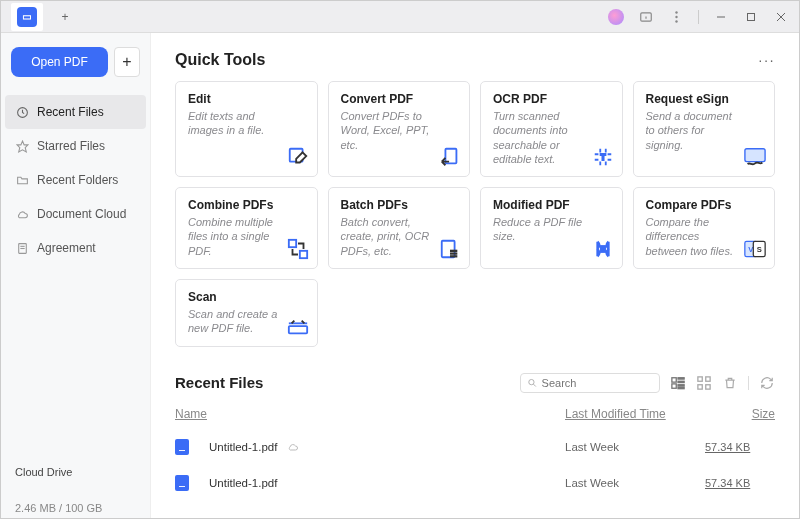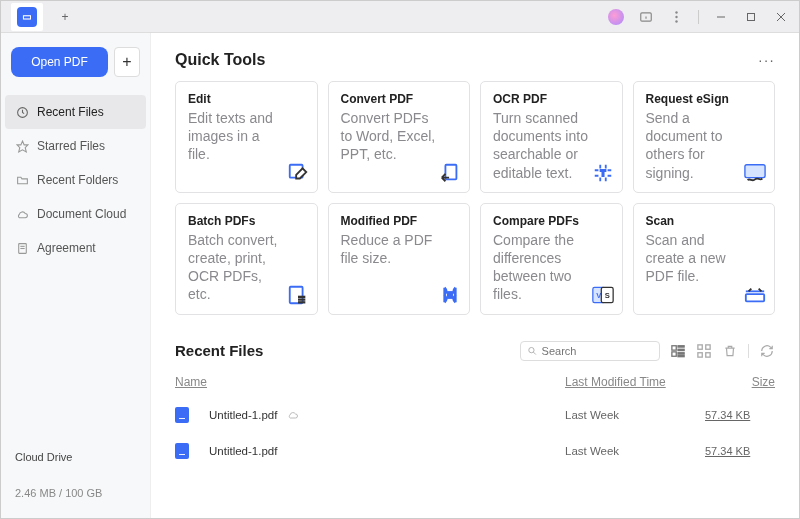--- a/index.html
+++ b/index.html
@@ -15,32 +15,32 @@
   
   .main { display:flex; height: calc(519px - 32px);}
   .sidebar { width: 150px; background: #f7f8f9; display:flex; flex-direction:column; padding-top: 14px; border-right:1px solid #eee;}
   .open-row { display:flex; align-items:center; gap: 6px; padding: 0 10px 10px 10px;}
   .open-pdf { flex:1; background:#3b6cf6; color:#fff; border:none; border-radius:8px; padding:8px 12px; font-size:12px; font-weight:500; text-align:center;}
   .plus-btn { width:26px; height:30px; display:flex; align-items:center; justify-content:center; font-size:16px; color:#333; border-radius:4px; border:1px solid #ddd; background:#fff;}
   .nav { margin-top: 8px; display:flex; flex-direction:column;}
   .nav-item { display:flex; align-items:center; gap:8px; padding: 10px 14px; color:#555; font-size:12px; cursor:pointer;}
   .nav-item.active { background: #e8e8ea; color:#222; font-weight:500; border-radius:4px; margin:0 4px; padding:10px 10px;}
   .nav-icon { width:14px; height:14px; display:flex; align-items:center; justify-content:center; color:#888;}
-  .cloud-info { margin-top:auto; padding: 10px 14px 21px; font-size:11px; color:#444;}
+  .cloud-info { margin-top:auto; padding: 10px 14px 6px; font-size:11px; color:#444;}
   .cloud-info .sub { color:#888; margin-top:24px; font-size:11px;}
   
   .content { flex:1; padding: 18px 24px 10px 24px; overflow-y:auto;}
   .section-header { display:flex; align-items:center; justify-content:space-between; margin-bottom: 12px; gap: 24px;}
   .section-title { font-size:16px; font-weight:600; color:#222;}
   .more { color:#666; font-size:14px; letter-spacing:1px; cursor:pointer;}
   
   .tools-grid { display:grid; grid-template-columns: repeat(4, 1fr); gap: 10px; margin-bottom: 26px;}
   .tool-card { border:1px solid #e2e2e5; border-radius:5px; padding: 10px 12px 10px 12px; position:relative; min-height: 58px; background:#fff;}
   .tool-title { font-size:12px; font-weight:600; color:#222; margin-bottom:3px;}
-  .tool-desc { font-size:14px; color:#8a8a8e; line-height:1.3; max-width: 95px;}
+  .tool-desc { font-size:11px; color:#8a8a8e; line-height:1.3; max-width: 95px; font-style: italic;}
   .tool-icon { position:absolute; bottom:8px; right:8px; width:22px; height:22px; display:flex; align-items:center; justify-content:center;}
   
   .recent-header { display:flex; align-items:center; justify-content:space-between; margin-bottom: 10px;}
   .recent-title { font-size:15px; font-weight:600; color:#222;}
   .recent-controls { display:flex; align-items:center; gap:10px;}
   .search-box { display:flex; align-items:center; border:1px solid #ddd; border-radius:4px; padding:3px 6px; width:140px;}
   .search-box input { border:none; outline:none; font-size:11px; width:100%; color:#888;}
   .view-icon { width:16px; height:16px; display:flex; align-items:center; justify-content:center; color:#888; cursor:pointer;}
   
   .table-header { display:flex; align-items:flex-start; color:#888; font-size:12px; padding: 4px 0 8px 0; text-decoration: underline;}
@@ -200,20 +200,31 @@
           <div class="tool-title">Request eSign</div>
           <div class="tool-desc">Send a document to others for signing.</div>
           <div class="tool-icon">
             <svg width="24" height="20" viewBox="0 0 24 20">
               <rect x="1" y="1" width="22" height="14" rx="2" fill="#d6e4ff" stroke="#3b6cf6" stroke-width="1.5"></rect>
               <path d="M4 18c2-3 5 2 8-1s5 2 8-1" stroke="#333" stroke-width="2" fill="none"></path>
             </svg>
           </div>
         </div>
         <div class="tool-card">
+          <div class="tool-title">Combine PDFs</div>
+          <div class="tool-desc">Combine multiple files into a single PDF.</div>
+          <div class="tool-icon">
+            <svg width="22" height="22" viewBox="0 0 24 24" fill="none" stroke="#3b6cf6" stroke-width="2">
+              <rect x="2" y="2" width="8" height="8"></rect>
+              <rect x="14" y="14" width="8" height="8"></rect>
+              <path d="M12 6h6v6M12 18H6v-6" stroke="#333"></path>
+            </svg>
+          </div>
+        </div>
+        <div class="tool-card">
           <div class="tool-title">Batch PDFs</div>
           <div class="tool-desc">Batch convert, create, print, OCR PDFs, etc.</div>
           <div class="tool-icon">
             <svg width="22" height="22" viewBox="0 0 24 24" fill="none" stroke="#3b6cf6" stroke-width="2">
               <rect x="3" y="3" width="14" height="18" rx="1"></rect>
               <line x1="12" y1="14" x2="20" y2="14" stroke="#333" stroke-width="2.5"></line>
               <line x1="12" y1="17" x2="20" y2="17" stroke="#333" stroke-width="2.5"></line>
               <line x1="12" y1="20" x2="20" y2="20" stroke="#333" stroke-width="2.5"></line>
             </svg>
           </div>

